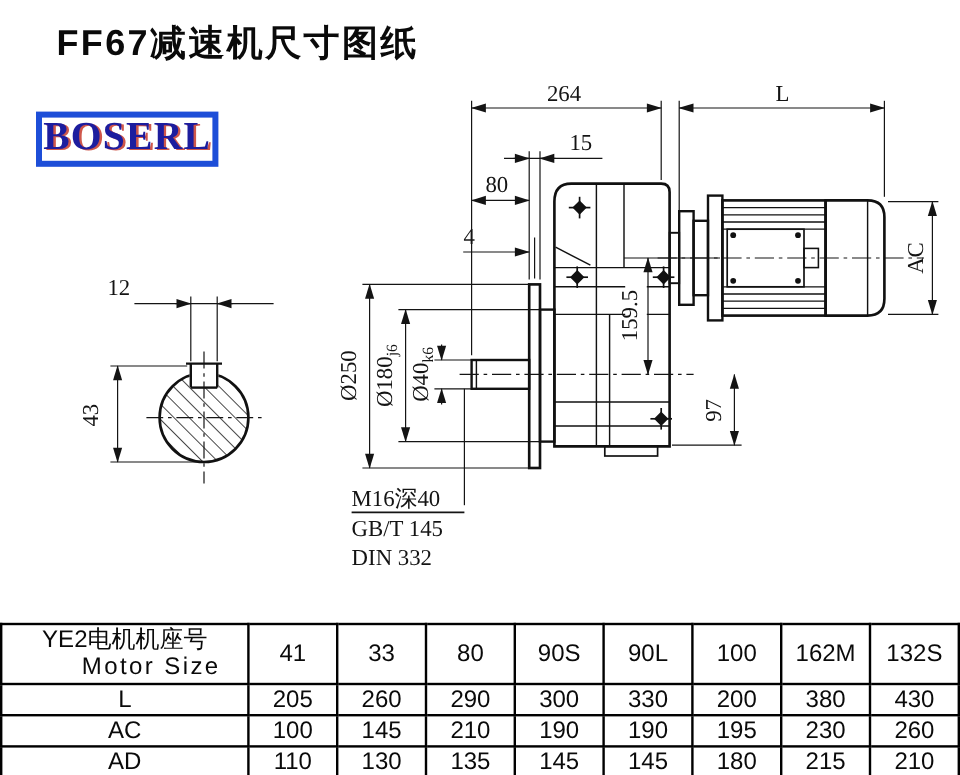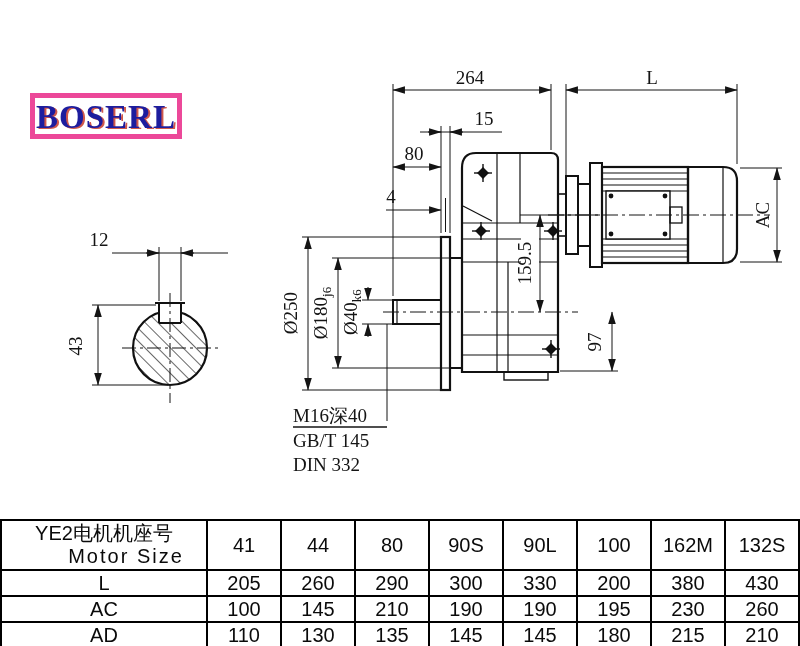--- a/index.html
+++ b/index.html
@@ -1,38 +1,39 @@
 <!DOCTYPE html>
 <html><head>
 <meta charset="utf-8">
 <style>
   html,body{margin:0;padding:0;background:#ffffff;}
   .page{position:relative;width:800px;height:646px;background:#fff;overflow:hidden;
         font-family:"Liberation Sans",sans-serif;color:#000;}
   .title{position:absolute;left:47px;top:16px;font-size:30px;font-weight:bold;
          letter-spacing:2px;color:#0a0a0a;}
   .logo{position:absolute;left:30px;top:93px;width:142px;height:36px;
-        border:5px solid #ec4899;background:#fff;display:flex;align-items:flex-end;justify-content:center;}
+        border:5px solid #1d4ed8;background:#fff;display:flex;align-items:flex-start;justify-content:center;}
   .logo span{font-family:"Liberation Serif",serif;font-weight:bold;font-size:33px;
         color:#1d1d9e;letter-spacing:1px;text-shadow:2px 1px 0 rgba(195,45,30,.8);line-height:1;}
   svg{position:absolute;left:0;top:0;}
   svg text{font-family:"Liberation Serif",serif;font-size:19px;fill:#141414;}
   .spec{position:absolute;left:0px;top:519px;width:800px;}
   table{border-collapse:collapse;table-layout:fixed;width:800px;}
   td{border:2px solid #000;text-align:center;vertical-align:middle;padding:0;
      font-size:20px;color:#0a0a0a;overflow:hidden;}
   td.hd{height:48px;line-height:1.15;}
   td.row{height:24px;}
   .ms{letter-spacing:2px;margin-left:44px;}
 </style>
 </head>
 <body>
 
 <div class="page">
 
+  <div class="title">FF67减速机尺寸图纸</div>
 
   <div class="logo">
     <span>BOSERL</span>
   </div>
 
   <svg width="800" height="646" viewBox="0 0 800 646">
     <defs>
       <marker id="arr" viewBox="0 0 12 8" refX="11.5" refY="4" markerWidth="13" markerHeight="9" orient="auto-start-reverse" markerUnits="userSpaceOnUse">
         <path d="M12,4 L0.5,0.5 L0.5,7.5 Z" fill="#141414"></path>
       </marker>
@@ -256,21 +257,21 @@
           <col>
           <col>
       </colgroup>
       <tbody>
           <tr>
         <td class="hd">
           <div>YE2电机机座号</div>
           <div class="ms">Motor Size</div>
         </td>
         <td class="hd">41</td>
-        <td class="hd">44</td>
+        <td class="hd">33</td>
         <td class="hd">80</td>
         <td class="hd">90S</td>
         <td class="hd">90L</td>
         <td class="hd">100</td>
         <td class="hd">162M</td>
         <td class="hd">132S</td>
       </tr>
       <tr>
         <td class="row">L</td>
         <td class="row">205</td>

